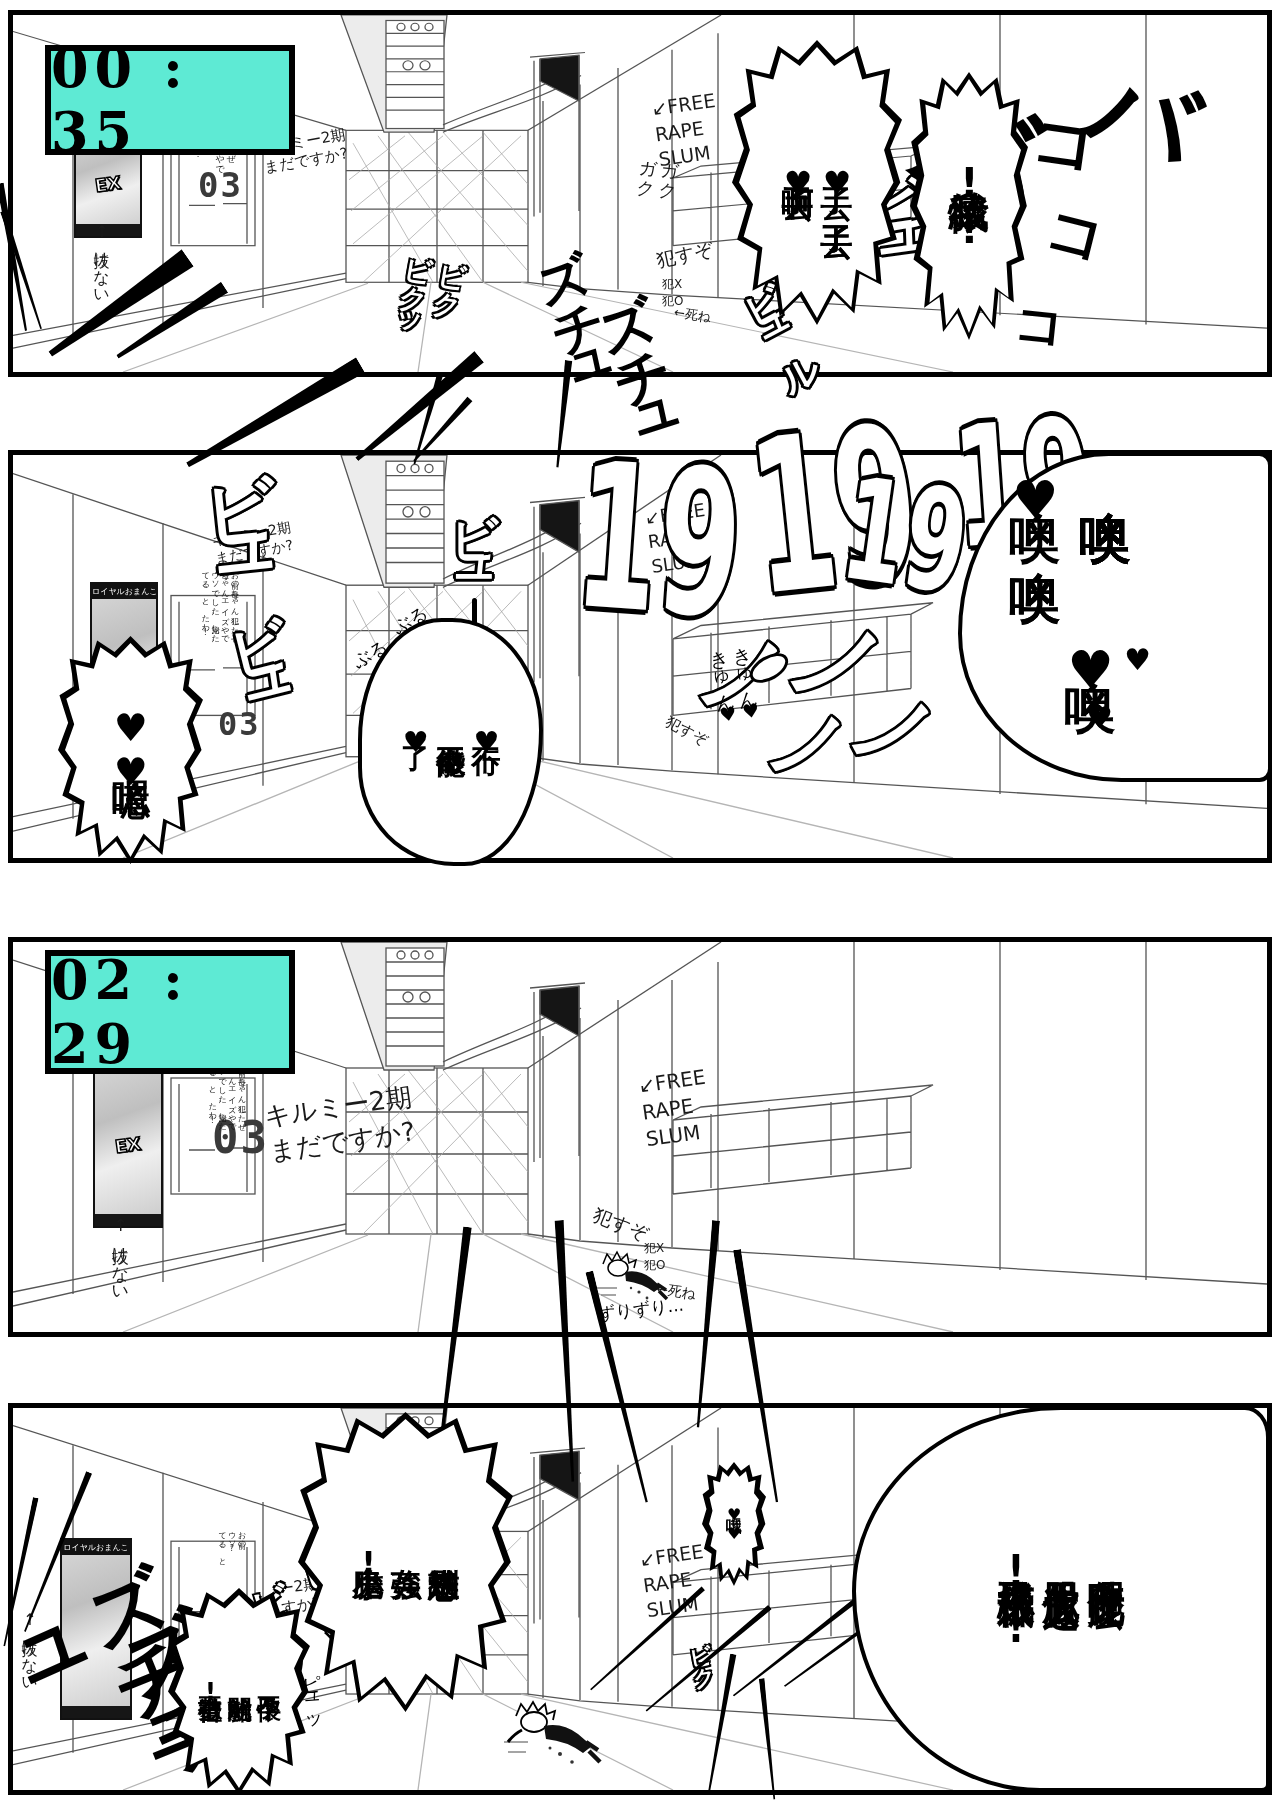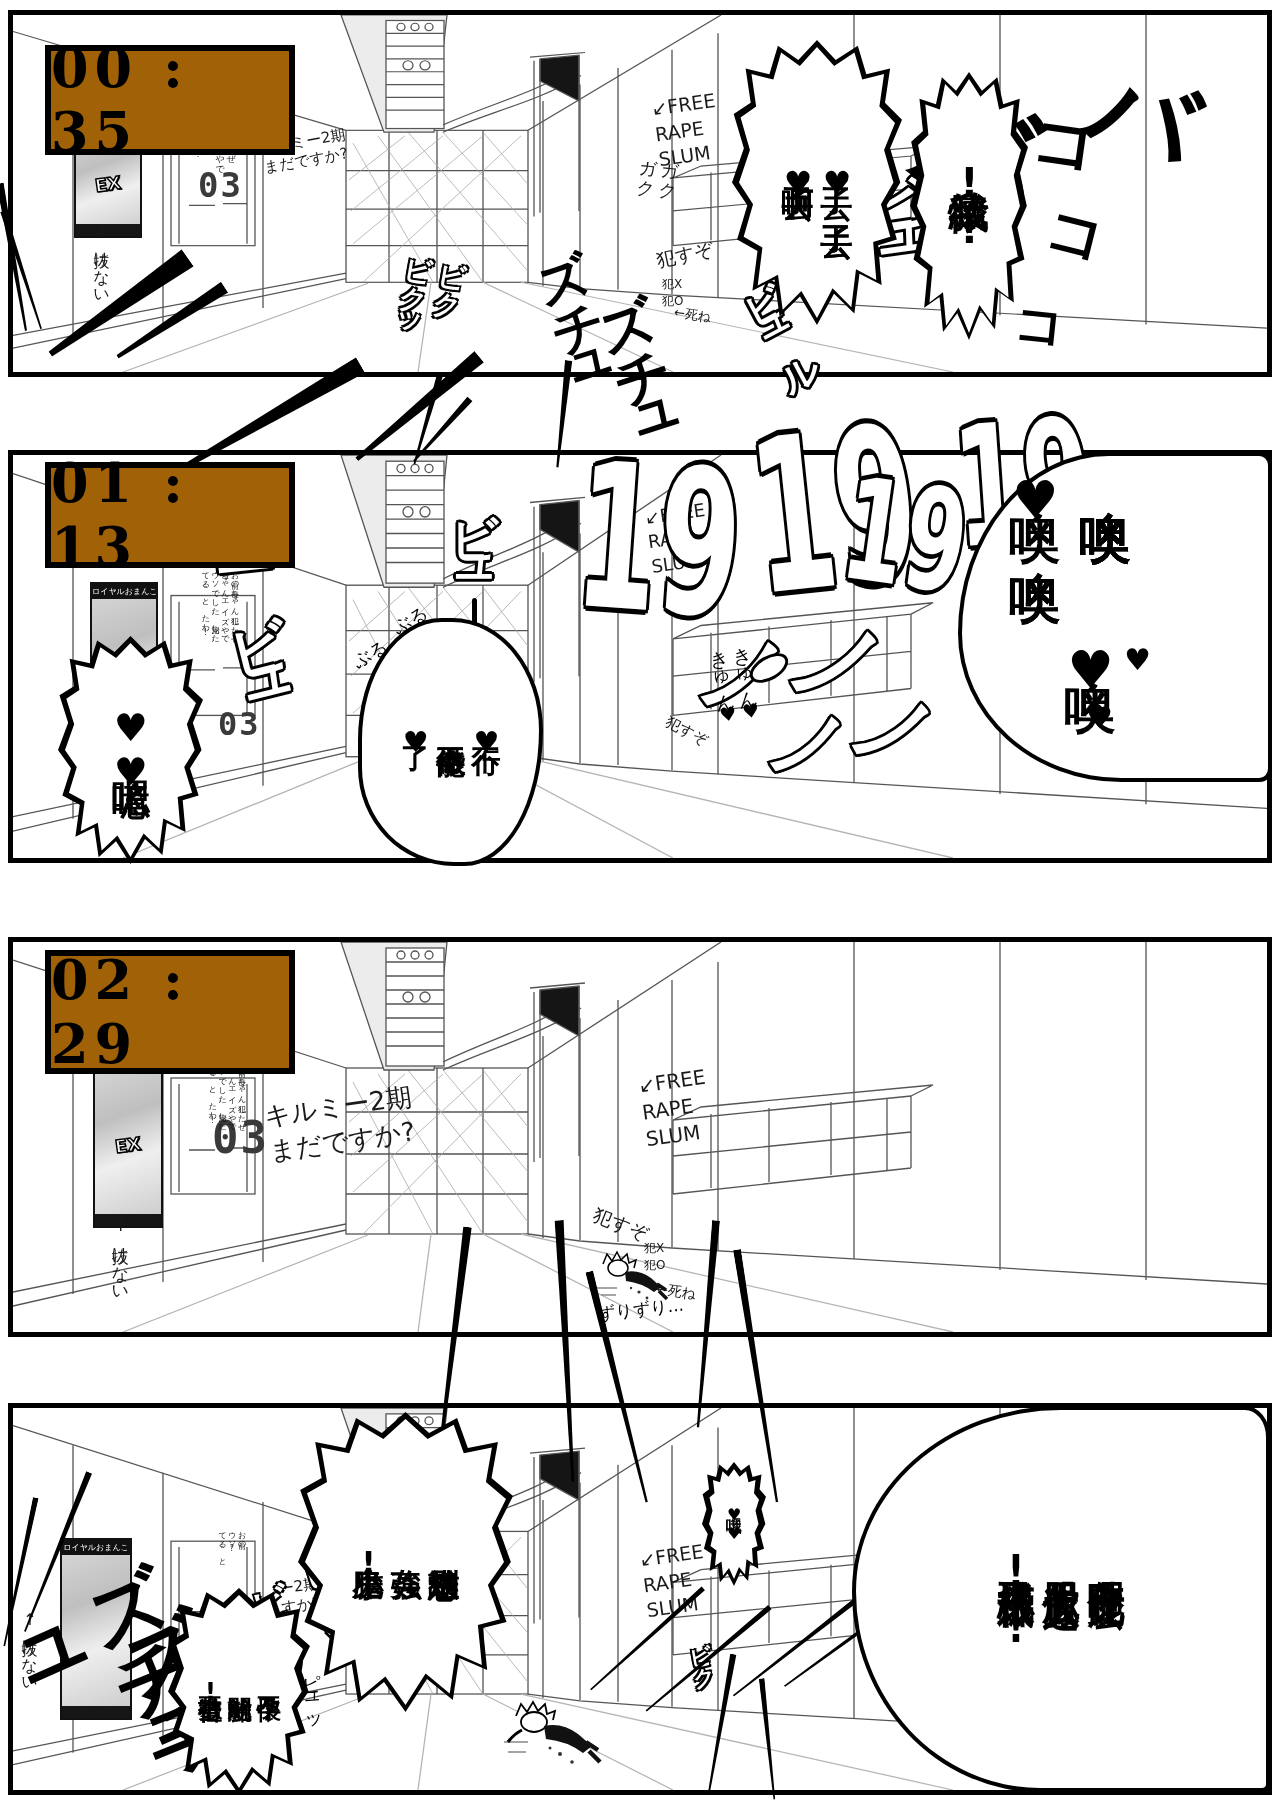--- a/index.html
+++ b/index.html
@@ -15,21 +15,21 @@
   .abs{position:absolute;}
   .v{writing-mode:vertical-rl;text-orientation:upright;white-space:pre-line;line-height:1.22;}
   .h{white-space:pre-line;}
   .sfx{font-weight:900;letter-spacing:0;}
   .hand{font-weight:400;}
   .out{color:#fff;-webkit-text-stroke:4px #000;paint-order:stroke;
        text-shadow:-2px -2px 0 #000,2px -2px 0 #000,-2px 2px 0 #000,2px 2px 0 #000,0 3px 0 #000,0 -3px 0 #000,3px 0 0 #000,-3px 0 0 #000;}
   .out2{color:#fff;-webkit-text-stroke:2.5px #000;paint-order:stroke;
        text-shadow:-2px -2px 0 #000,2px -2px 0 #000,-2px 2px 0 #000,2px 2px 0 #000;}
   .ts{position:absolute;z-index:9;display:flex;align-items:center;justify-content:center;
-      background:#a16207;border:6px solid #000;font-family:"DejaVu Serif","Liberation Serif",serif;
+      background:#5eead4;border:6px solid #000;font-family:"DejaVu Serif","Liberation Serif",serif;
       font-size:54px;font-weight:600;letter-spacing:6px;}
   .cloud{position:absolute;background:#fff;border:4px solid #000;border-radius:48% 52% 45% 55%/52% 48% 58% 42%;z-index:6;}
   .spike{position:absolute;background:#000;clip-path:var(--spike);display:flex;align-items:center;justify-content:center;z-index:6;}
   .spike-in{position:absolute;inset:7px;background:#fff;clip-path:var(--spike);}
   .spike .txt{position:relative;z-index:2;}
   .claw{position:absolute;background:#000;clip-path:polygon(36% 0,64% 0,54% 100%,46% 100%);z-index:5;}
   .graf{color:#1a1a1a;z-index:2;}
   .poster{position:absolute;z-index:2;border:2px solid #111;background:linear-gradient(160deg,#d9d9d9 0%,#bfbfbf 35%,#efefef 60%,#c8c8c8 100%);overflow:hidden;}
   .poster .bar{position:absolute;left:0;right:0;top:0;height:15px;background:#111;color:#fff;font-size:8px;line-height:15px;text-align:center;overflow:hidden;white-space:nowrap;}
   .poster .barb{position:absolute;left:0;right:0;bottom:0;height:12px;background:#161616;}
@@ -196,21 +196,20 @@
       <g stroke="#b5b5b5">
               <path d="M355,293 L110,390 M418,292 L405,390 M470,292 L660,390 M508,292 L940,390"></path>
             </g>
       <path d="M660,178 L898,154 M660,178 V252 M898,154 V226 M660,252 L898,226 M660,214 L898,190 M698,172 V246 M756,166 V240 M818,160 V233 M874,156 V228 M660,178 L688,165 L920,143 L898,154"></path>
     </g>
   </svg>
 </div>
   </div>
 
   <div class="ts" style="left:45px;top:45px;width:250px;height:110px;">00 : 35</div>
-  <div class="ts" style="left:45px;top:462px;width:250px;height:106px;">01 : 13</div>
   <div class="ts" style="left:45px;top:950px;width:250px;height:124px;">02 : 29</div>
 
   <div class="poster" style="left:74px;top:126px;width:68px;height:112px;">
     <div class="bar">ロイヤルおまんこ</div>
     <div class="ex">EX</div>
     <div class="barb"></div>
   </div>
   <div class="poster" style="left:90px;top:582px;width:68px;height:180px;">
     <div class="bar">ロイヤルおまんこ</div>
     <div class="barb"></div>

